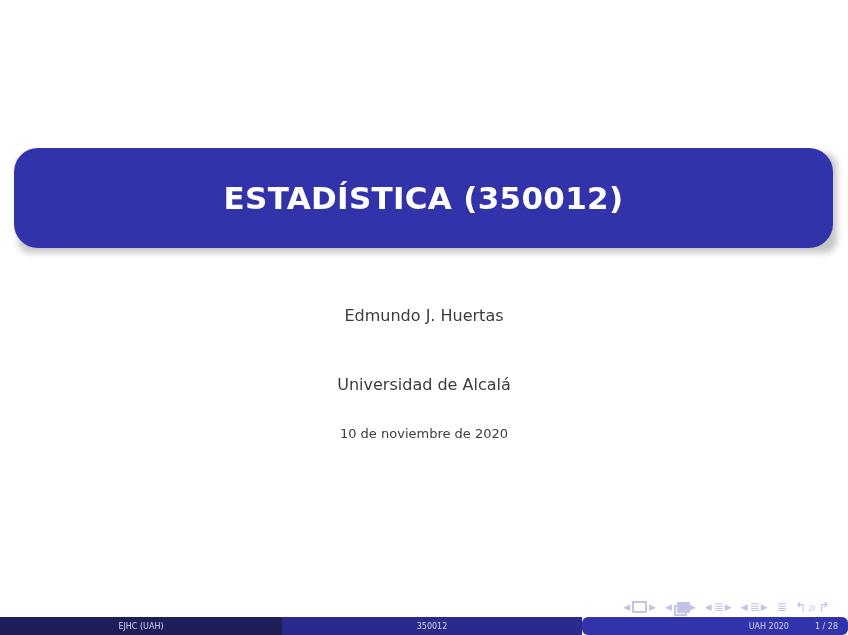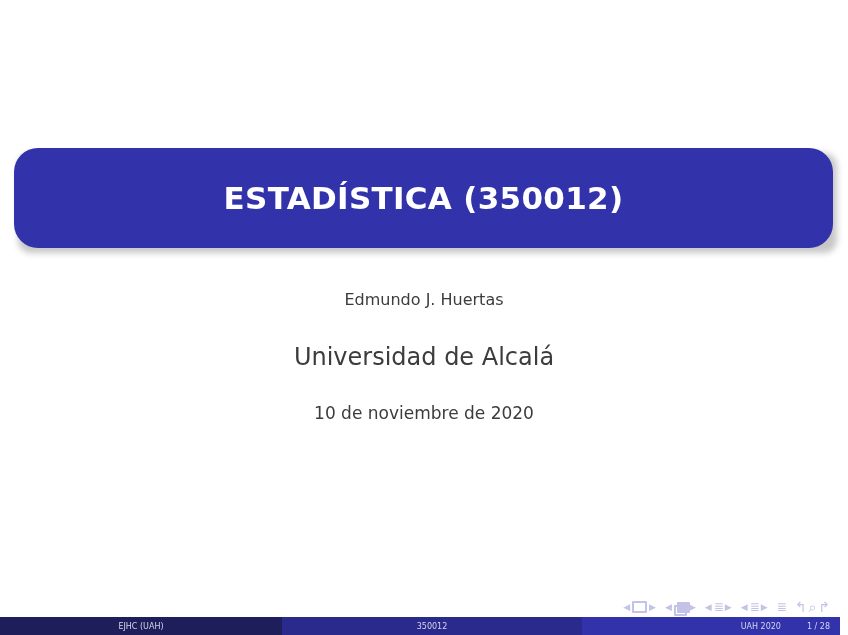--- a/index.html
+++ b/index.html
@@ -69,34 +69,34 @@
     right: 0;
     top: 278px;
     text-align: center;
     color: #3a3a3a;
     font-family: "DejaVu Serif", serif;
   }
   .author {
     font-family: "DejaVu Sans", sans-serif;
     font-size: 16px;
     color: #3c3c3c;
-    margin: 0;
+    margin: 16px;
     padding-top: 12px;
   }
   .institute {
     font-family: "DejaVu Sans", sans-serif;
-    font-size: 24px;
+    font-size: 16px;
     color: #3c3c3c;
     margin: 0;
     padding-top: 34px;
     font-weight: normal;
   }
   .date {
     font-family: "DejaVu Sans", sans-serif;
-    font-size: 17px;
+    font-size: 13px;
     color: #3c3c3c;
     margin: 0;
     padding-top: 32px;
   }
 
   
   .navsymbols {
     position: absolute;
     right: 18px;
     bottom: 21px;
@@ -149,21 +149,21 @@
   .nav-round {
     font-size: 14px;
     color: #c3c3e8;
     letter-spacing: 0px;
   }
 
   
   .footer {
     position: absolute;
     left: 0;
-    right: 8px;
+    right: 0;
     bottom: 0;
     height: 18px;
     display: flex;
     font-family: "DejaVu Sans", sans-serif;
     font-size: 8px;
     color: #d6d6ee;
   }
   .foot-seg {
     display: flex;
     align-items: center;
@@ -180,20 +180,21 @@
     width: 300px;
     background: #2a2a8c;
     justify-content: center;
   }
   .foot-right {
     flex: 1;
     background: #3232ab;
     justify-content: flex-end;
     padding-right: 10px;
     gap: 26px;
+    border-radius: 6px;
   }
   .foot-page {
     display: inline-block;
   }
 </style>
 </head>
 <body>
 
 <div class="slide">
 

